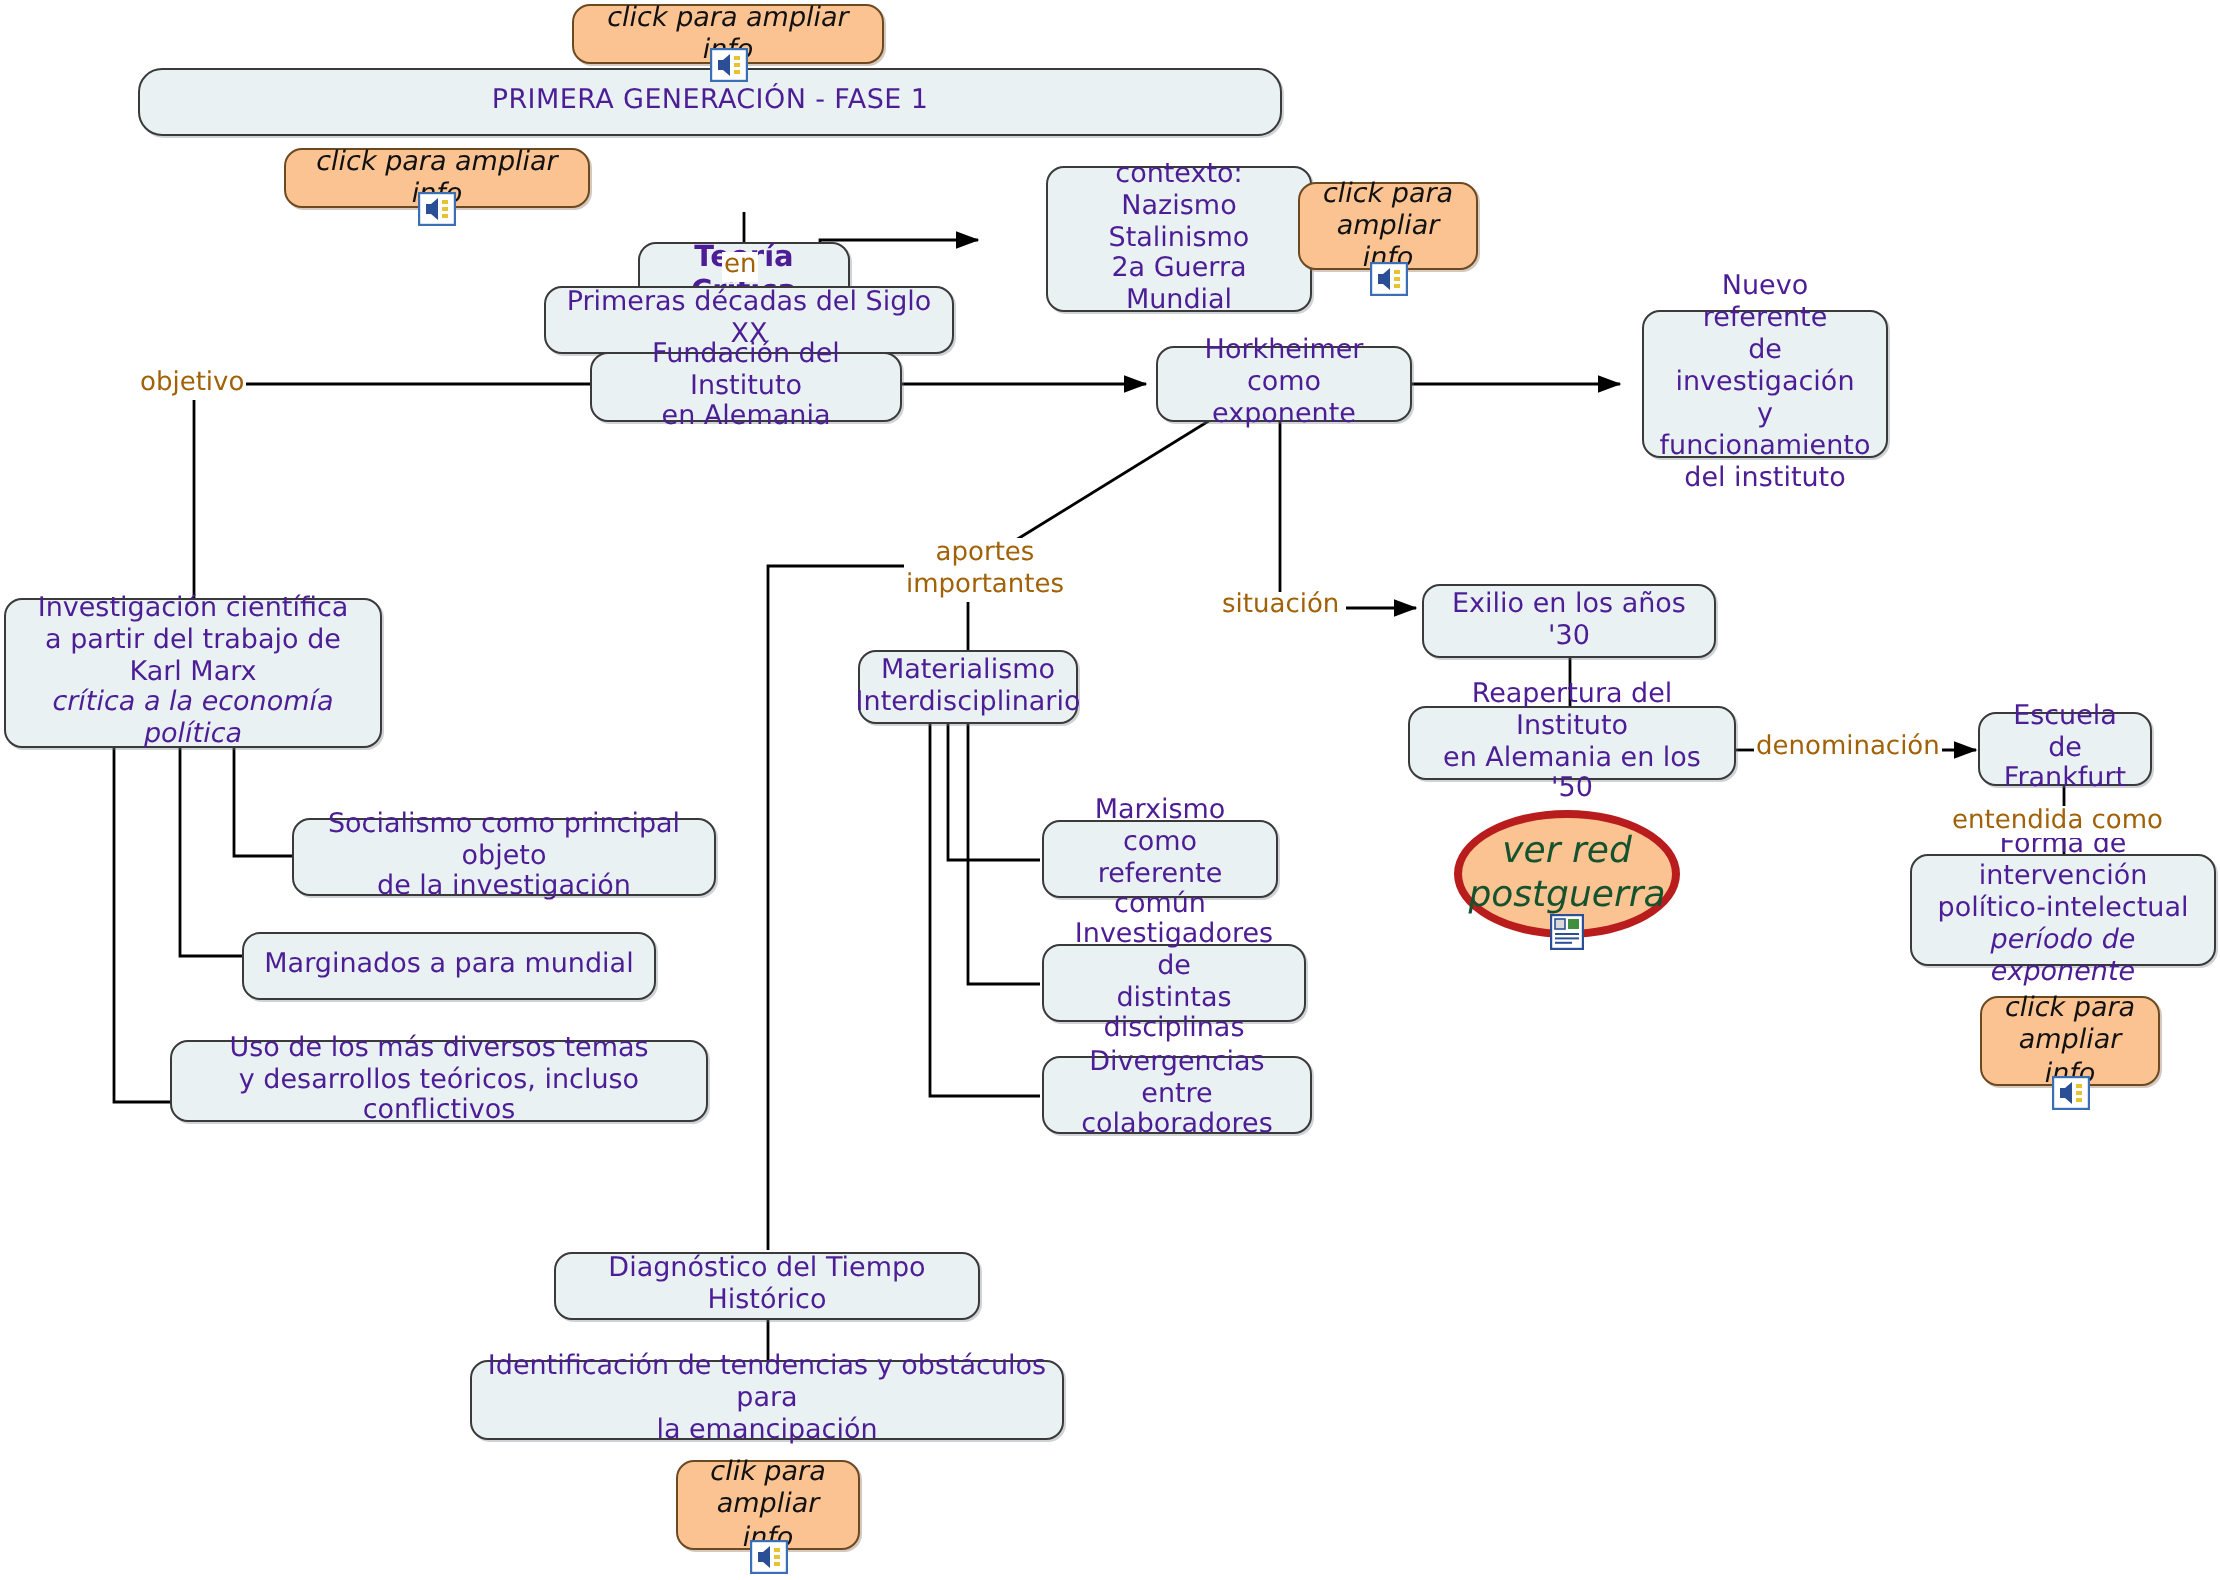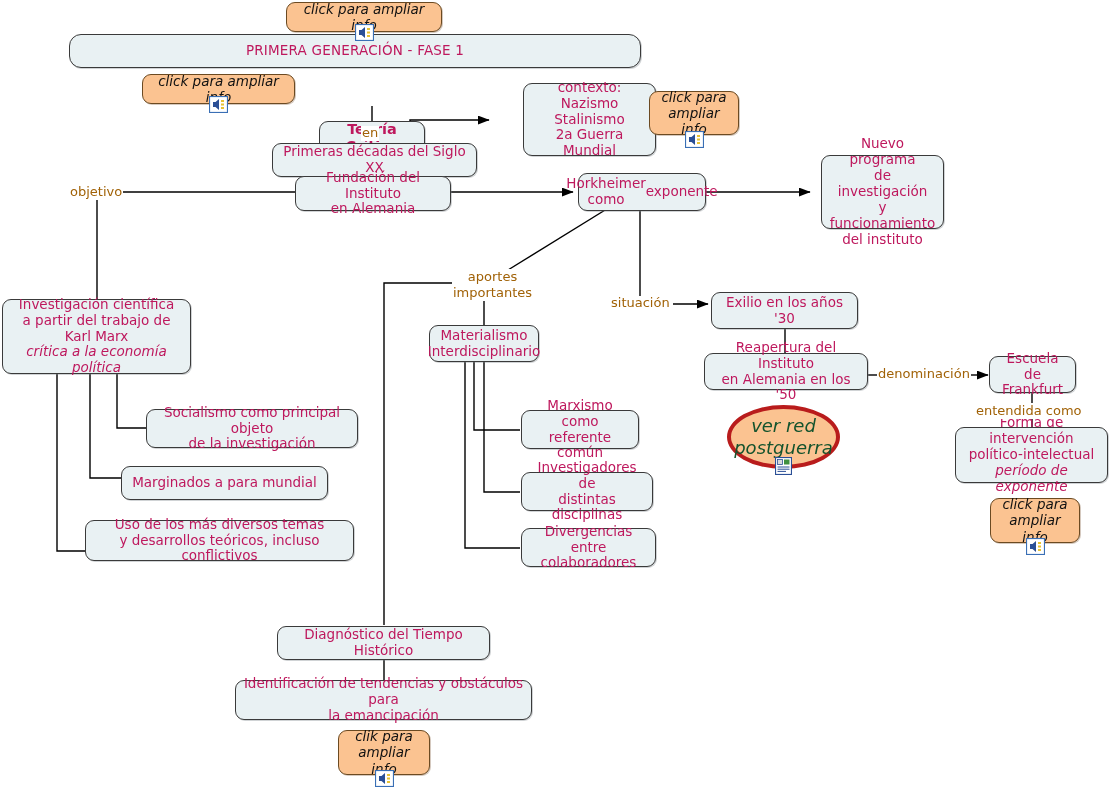--- a/index.html
+++ b/index.html
@@ -31,21 +31,21 @@
   .node {
     position: absolute;
     box-sizing: border-box;
     background: #e9f1f3;
     border: 1px solid #3a3a3a;
     border-radius: 9px;
     display: flex;
     align-items: center;
     justify-content: center;
     text-align: center;
-    color: #be185d;
+    color: #4c1d95;
     font-size: 13.5px;
     line-height: 1.18;
     padding: 16px 6px;
     box-shadow: 1px 1px 0 rgba(120,130,135,0.35);
     z-index: 3;
   }
   .node .txt { display: block; width: 100%; }
   .node.bold { font-weight: bold; font-size: 14.5px; }
   .node.header {
     font-size: 13.5px;
@@ -240,27 +240,27 @@
 
   <div class="linklabel" style="left:69px; top:185px;">
     <span>objetivo</span>
   </div>
 
   <div class="node" style="left:295px; top:176px; width:156px; height:35px; flex-direction:column;">
     <span>Fundación del Instituto</span>
     <span>en Alemania</span>
   </div>
 
-  <div class="node" style="left:578px; top:173px; width:128px; height:38px; flex-direction:row;">
+  <div class="node" style="left:578px; top:173px; width:128px; height:38px; flex-direction:column;">
     <span>Horkheimer como</span>
     <span>exponente</span>
   </div>
 
   <div class="node" style="left:821px; top:155px; width:123px; height:74px; flex-direction:column;">
-    <span>Nuevo programa</span>
+    <span>Nuevo referente</span>
     <span>de investigación</span>
     <span>y funcionamiento</span>
     <span>del instituto</span>
   </div>
 
   <div class="linklabel" style="left:452px; top:269px; line-height:1.22;">
     <span style="display:block">aportes</span>
     <span style="display:block">importantes</span>
   </div>
 

